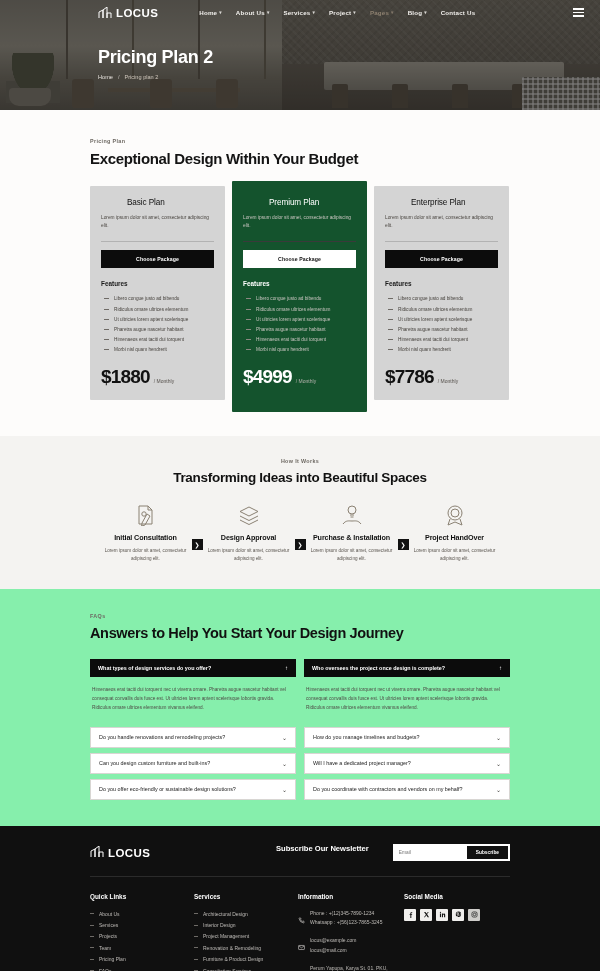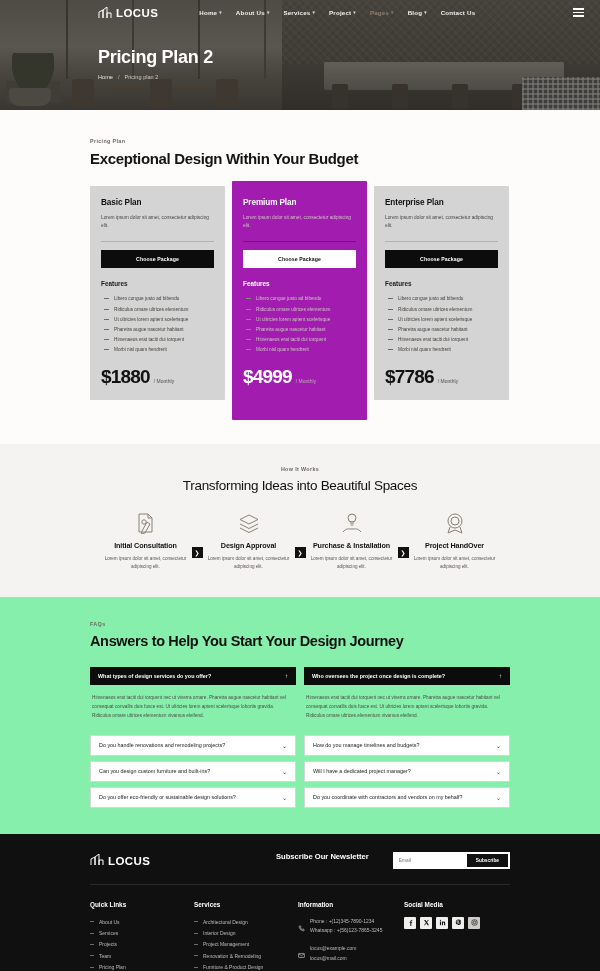--- a/index.html
+++ b/index.html
@@ -83,22 +83,22 @@
 
   
   .pricing { background:#fdfcfb; padding:28px 0 24px; }
   .wrap { width:420px; margin:0 auto; }
   .eyebrow { font-size:5.4px; color:#6d6862; letter-spacing:.35px; font-weight:600; }
   .sec-title { font-size:15px; font-weight:700; letter-spacing:-.35px; margin-top:6px; color:#141414; }
   .plans { display:flex; gap:7px; margin-top:19px; align-items:flex-start; }
   .plan {
     width:135px; background:#d4d4d4; padding:12px 11px 14px; border-radius:1px;
   }
-  .plan.dark { background:#a21caf; color:#fff; padding:17px 11px 34px; margin-top:-5px; }
-  .plan-name { font-size:8.2px; font-weight:700; letter-spacing:-.1px; }
+  .plan.dark { background:#14532d; color:#fff; padding:17px 11px 26px; margin-top:-5px; }
+  .plan-name { font-size:8.2px; font-weight:400; letter-spacing:-.1px;margin-left:26px; }
   .plan.dark .plan-name { color:#fff; }
   .plan-desc { font-size:4.8px; line-height:1.75; color:#4a4641; margin-top:7px; }
   .plan.dark .plan-desc { color:#cac6c1; }
   .plan-rule { height:1px; background:#b2b2b2; margin:10px 0 8px; }
   .plan.dark .plan-rule { background:#3a3a3a; }
   .cta {
     display:block; width:100%; text-align:center; font-size:5.2px; font-weight:700;
     padding:6px 0; background:#0c0c0c; color:#fff; border:0; cursor:pointer; letter-spacing:.1px;
   }
   .plan.dark .cta { background:#fff; color:#111; }
@@ -113,21 +113,21 @@
   .tick { width:5px; height:1px; background:#6e6a65; flex:0 0 auto; margin-left:3px; }
   .plan.dark .tick { background:#8c8882; }
   .price-row { display:flex; align-items:flex-end; gap:4px; margin-top:12px; }
   .price { font-size:19px; font-weight:700; letter-spacing:-.8px; line-height:1; }
   .per { font-size:5px; color:#55504b; padding-bottom:2px; }
   .plan.dark .per { color:#b9b5b0; }
 
   
   .process { background:#f4f3f1; padding:22px 0 26px; }
   .center { text-align:center; }
-  .proc-title { font-size:13.5px; font-weight:400; letter-spacing:-.3px; margin-top:6px; }
+  .proc-title { font-size:13.5px; font-weight:700; letter-spacing:-.3px; margin-top:6px; }
   .steps { display:flex; align-items:flex-start; justify-content:center; margin-top:18px; }
   .step { width:92px; text-align:center; }
   .step-ico { height:24px; display:flex; align-items:center; justify-content:center; }
   .step-name { font-size:7.2px; font-weight:700; margin-top:6px; letter-spacing:-.1px; }
   .step-desc { font-size:4.6px; line-height:1.7; color:#5b5650; margin-top:5px; }
   .arrow {
     width:11px; height:11px; background:#111; color:#fff; font-size:6px;
     display:flex; align-items:center; justify-content:center; margin-top:36px; flex:0 0 auto;
   }
 

